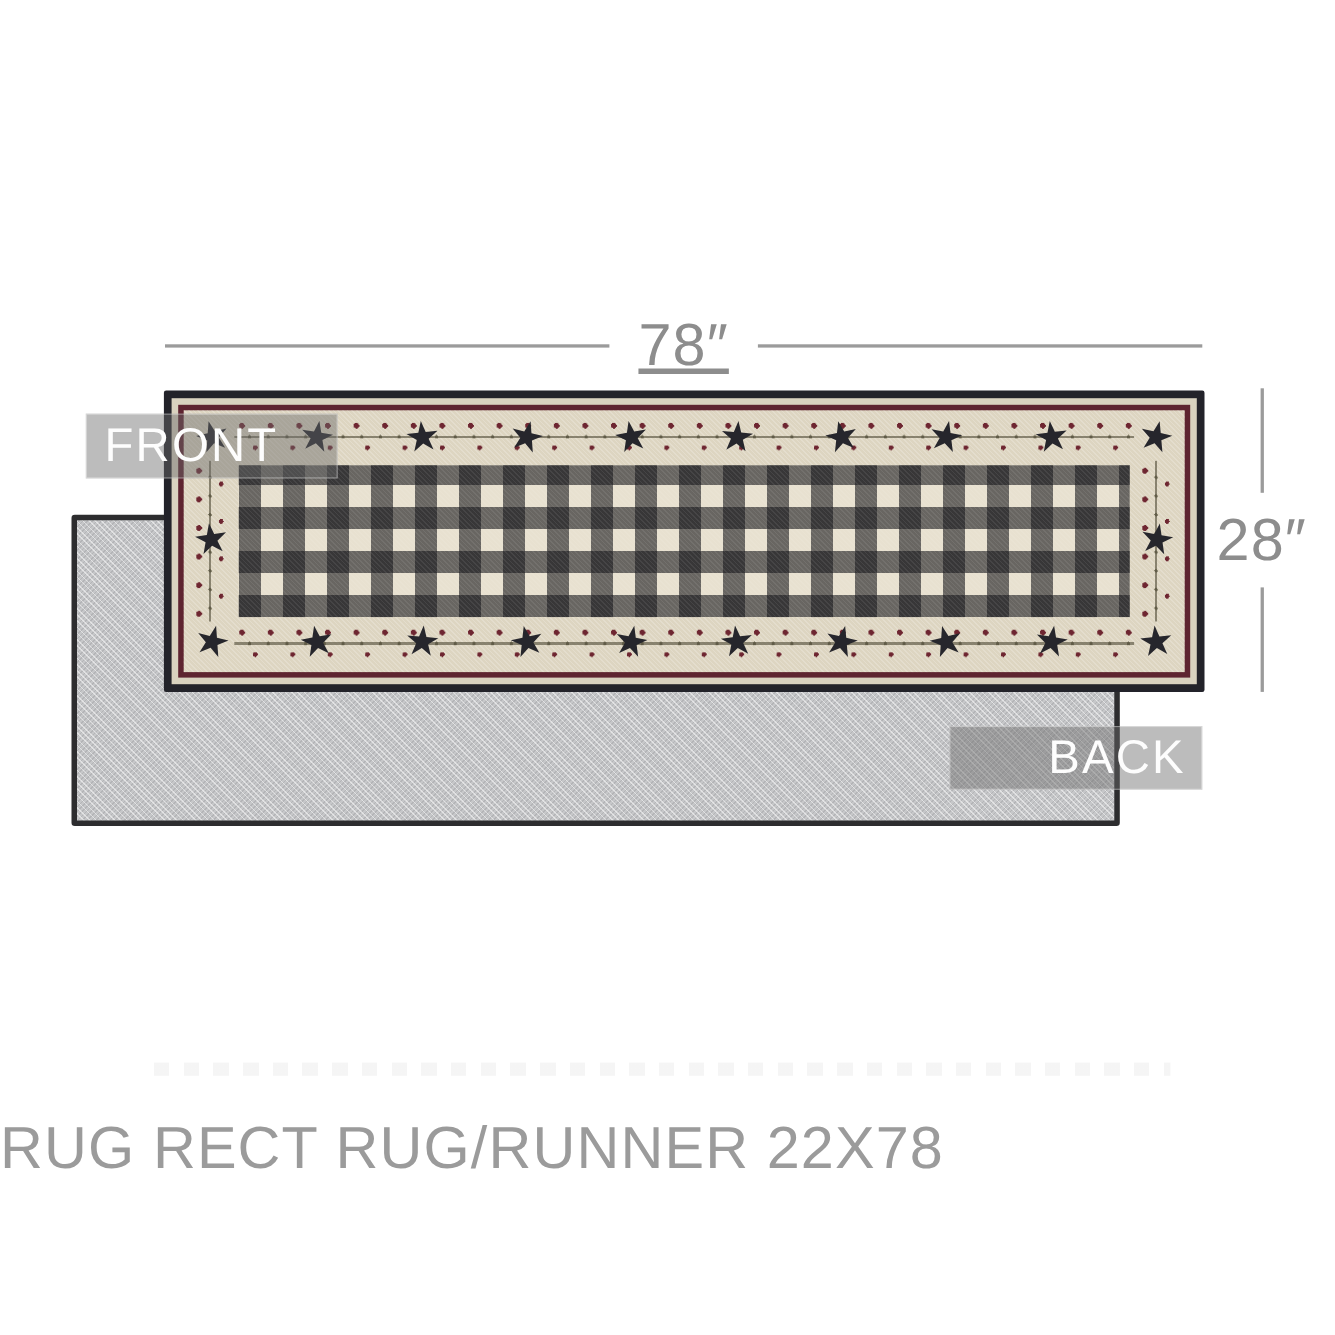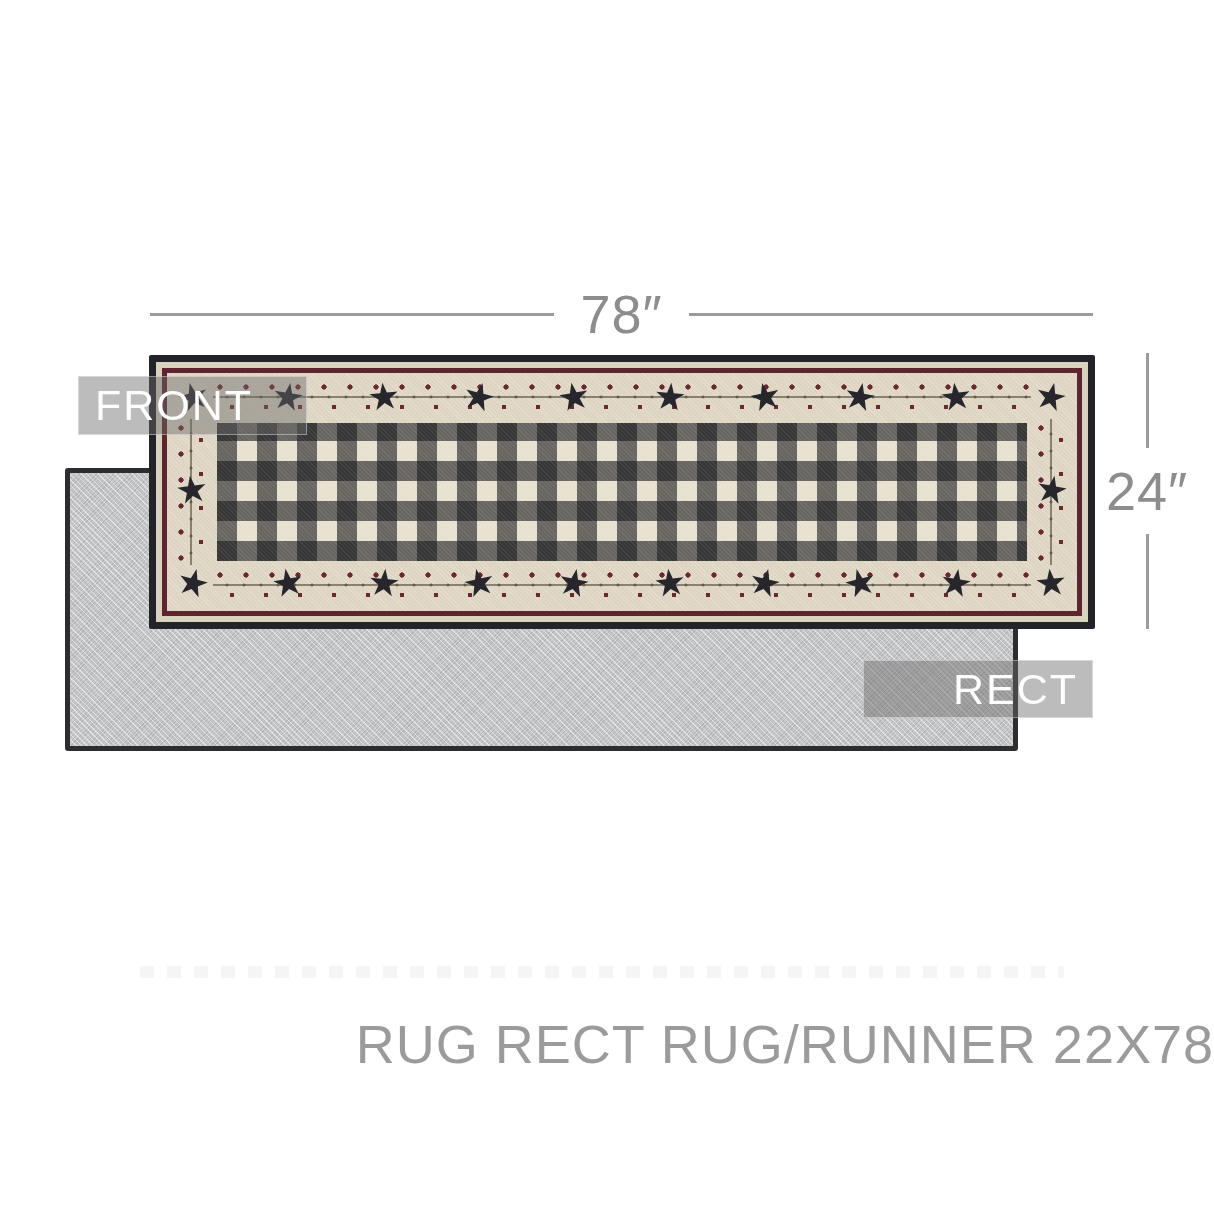--- a/index.html
+++ b/index.html
@@ -15,21 +15,21 @@
   .dim-h{
     position:absolute;left:1114px;top:353px;width:66px;height:276px;
     display:flex;flex-direction:column;align-items:center;z-index:1;
   }
   .dline-h{height:3px;background:#9b9b9b;flex:1;}
   .dline-v{width:3px;background:#9b9b9b;flex:1;}
   .dtext{
     color:#8d8d8d;font-size:54px;font-weight:300;line-height:1;
     letter-spacing:1px;white-space:nowrap;
   }
-  .dim-w .dtext{margin:0 26px;}
+  .dim-w .dtext{margin:0 26px;text-decoration:underline;}
   .dim-h .dtext{margin:16px 0;}
   
   .back-rug{
     position:absolute;left:65px;top:468px;width:953px;height:283px;box-sizing:border-box;
     border:5px solid #2d2d2f;border-radius:3px;z-index:1;
     background:
       repeating-linear-gradient(45deg, rgba(255,255,255,0.50) 0 1px, transparent 1px 4px),
       repeating-linear-gradient(-45deg, rgba(115,115,120,0.22) 0 1px, transparent 1px 3px),
       #c6c7c9;
   }
@@ -88,21 +88,21 @@
   .tag{
     position:absolute;box-sizing:border-box;display:flex;align-items:center;
     background:rgba(106,106,106,0.45);border:1px solid rgba(255,255,255,0.40);
     color:#fdfdfd;font-size:43px;font-weight:300;letter-spacing:2px;line-height:1;
     z-index:5;white-space:nowrap;
   }
   .tag-front{left:66px;top:376px;width:229px;height:59px;padding-left:16px;margin-left:12px;}
   .tag-back{left:863px;top:660px;width:230px;height:58px;justify-content:flex-end;padding-right:14px;}
   
   .caption{
-    position:absolute;left:0;right:0;top:1012px;text-align:right;
+    position:absolute;left:0;right:0;top:1012px;text-align:left;
     color:#9b9b9b;font-size:54px;font-weight:300;letter-spacing:1px;line-height:1.2;
     z-index:1;
   }
   .ghost-strip{
     position:absolute;left:140px;right:150px;top:966px;height:12px;z-index:0;
     background:repeating-linear-gradient(90deg, rgba(60,60,60,0.05) 0 14px, transparent 14px 27px);
   }
 </style>
 </head>
 <body>
@@ -110,21 +110,21 @@
 <div class="canvas">
 
   <div class="dim-w">
     <div class="dline-h"></div>
     <div class="dtext">78″</div>
     <div class="dline-h"></div>
   </div>
 
   <div class="dim-h">
     <div class="dline-v"></div>
-    <div class="dtext">24″</div>
+    <div class="dtext">28″</div>
     <div class="dline-v"></div>
   </div>
 
   <div class="back-rug"></div>
 
   <div class="front-rug">
     <div class="f-cream">
       <div class="f-maroon">
         <div class="band">
           <div class="vine vine-h vine-top"></div>
@@ -156,20 +156,20 @@
             <span class="star" style="left: 885px; top: 118px; transform: translate(-50%, -53%) rotate(10deg);">★</span>
           </div>
       </div>
     </div>
   </div>
 
   <div class="tag tag-front">
     <span>FRONT</span>
   </div>
   <div class="tag tag-back">
-    <span>RECT</span>
+    <span>BACK</span>
   </div>
 
   <div class="ghost-strip"></div>
 
   <div class="caption">RUG RECT RUG/RUNNER 22X78</div>
 
 </div>
 
 </body></html>

